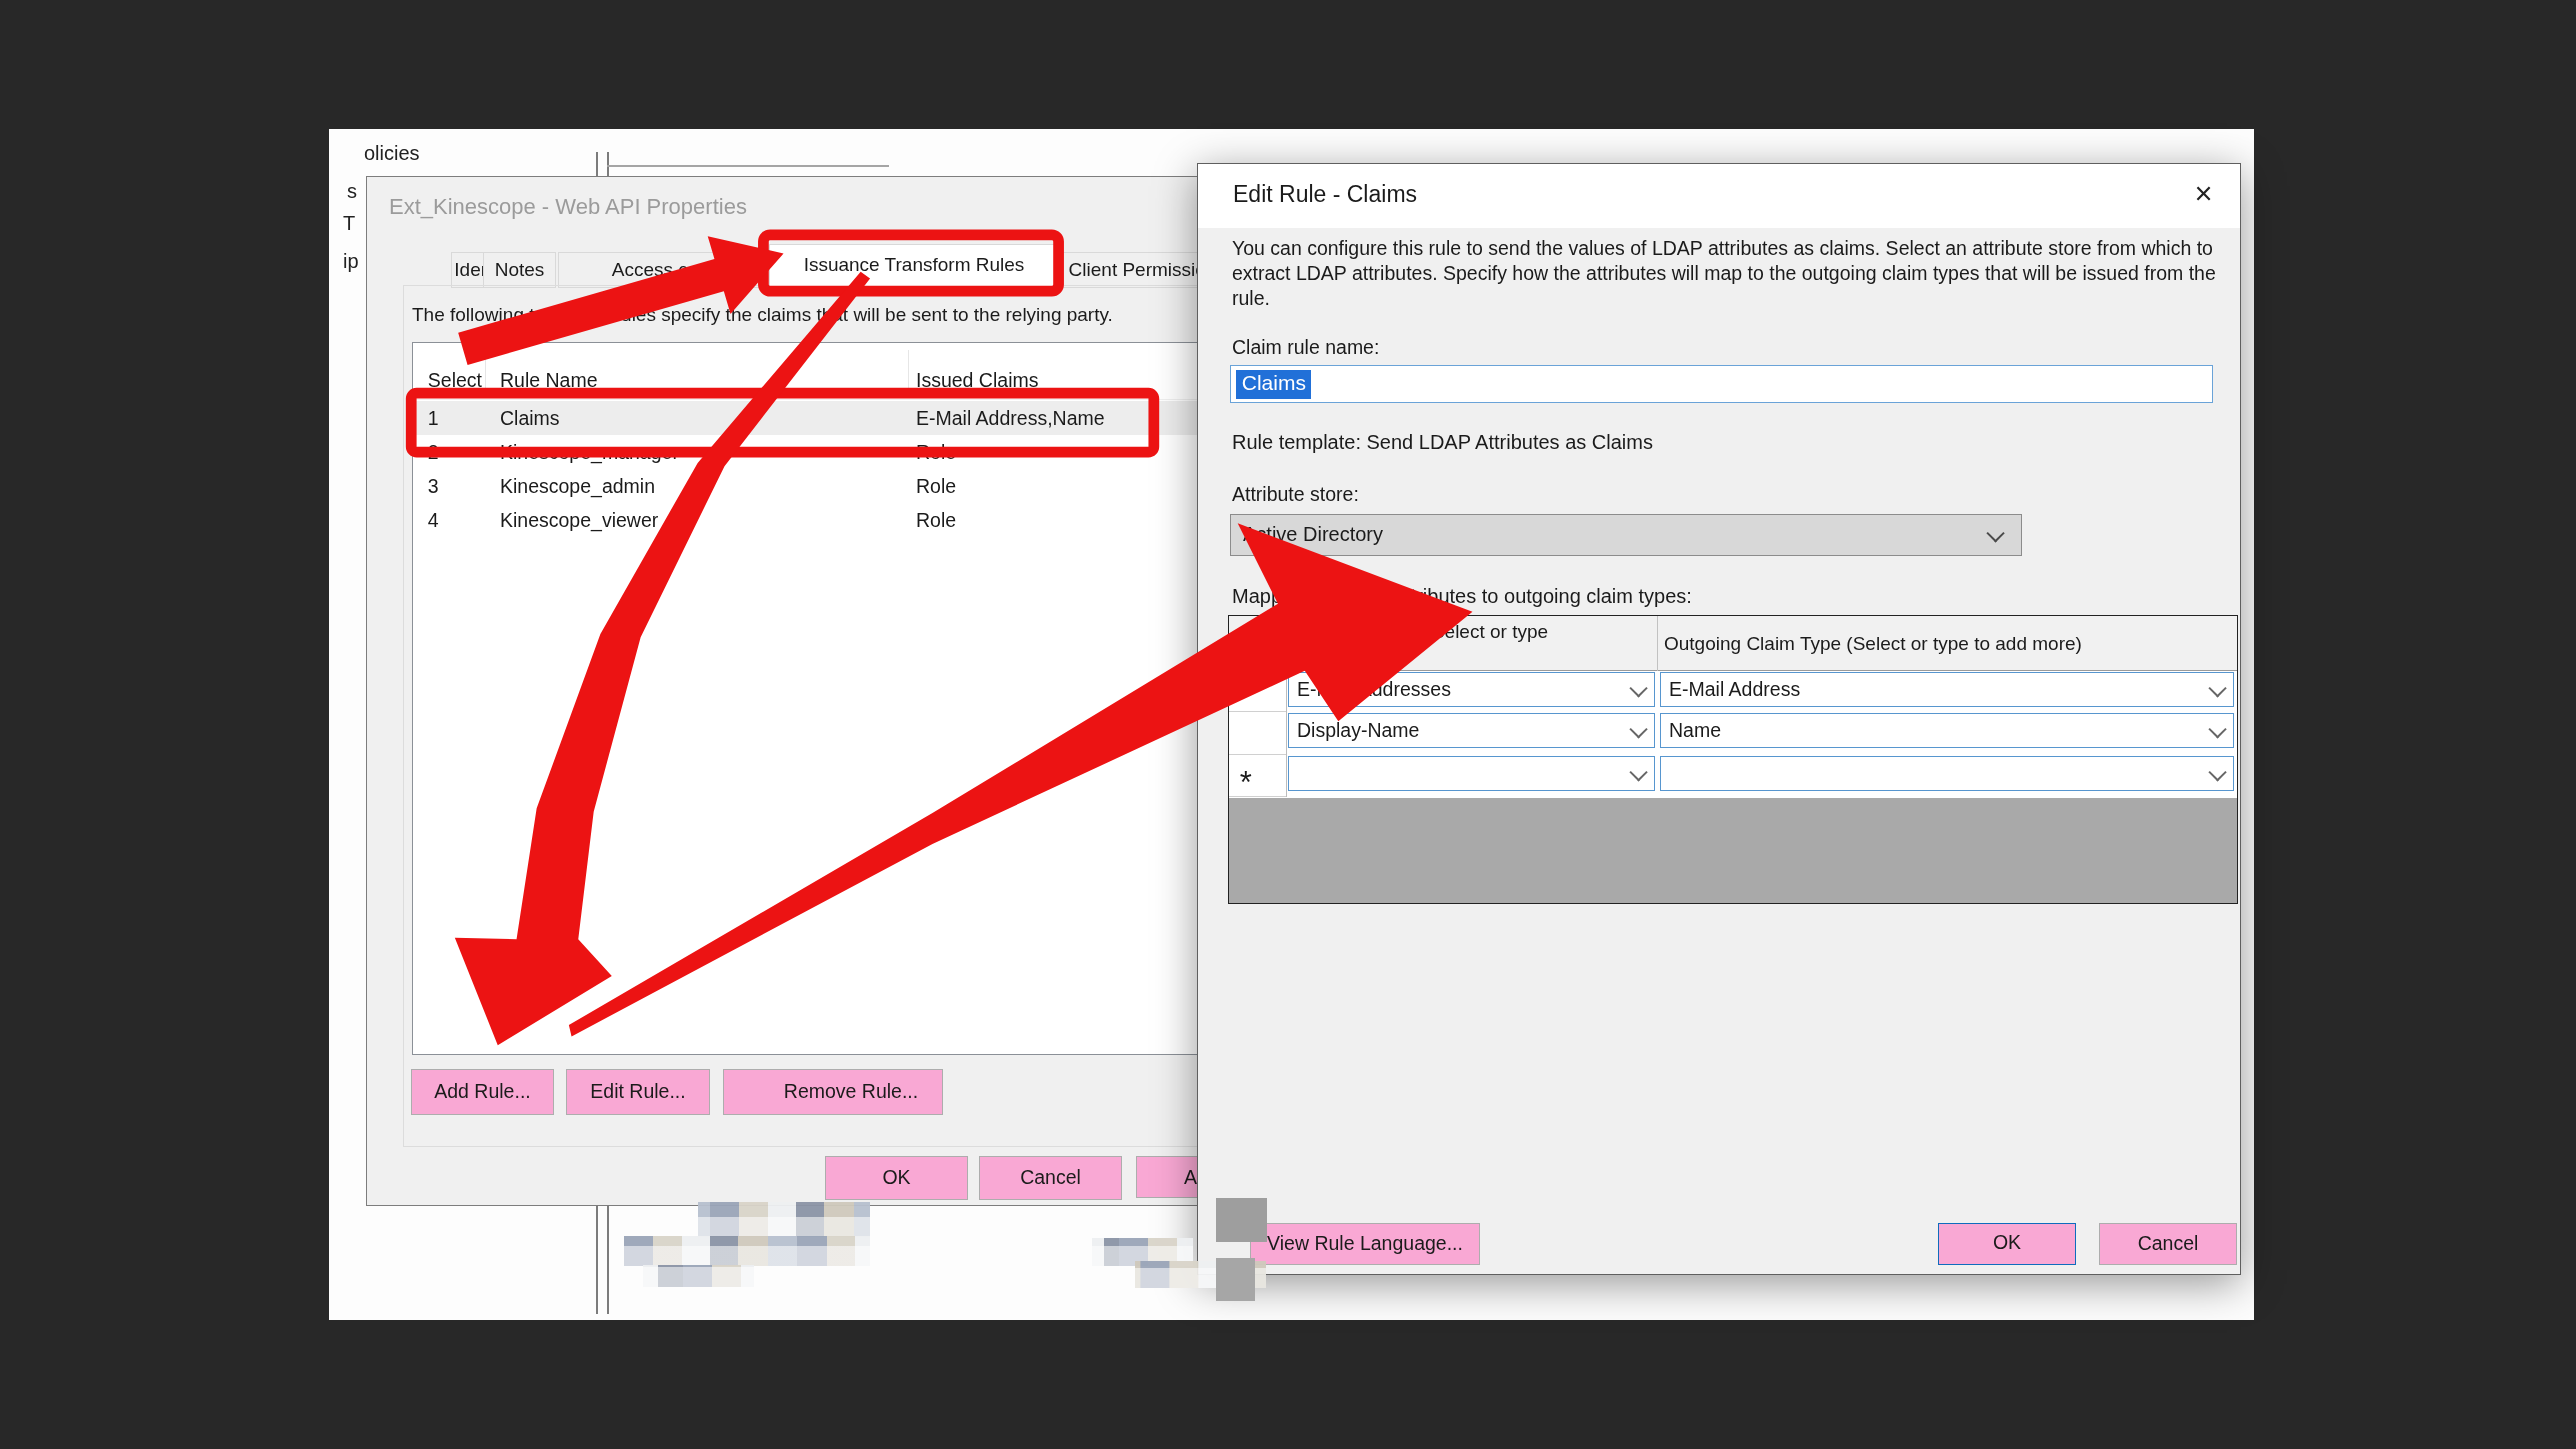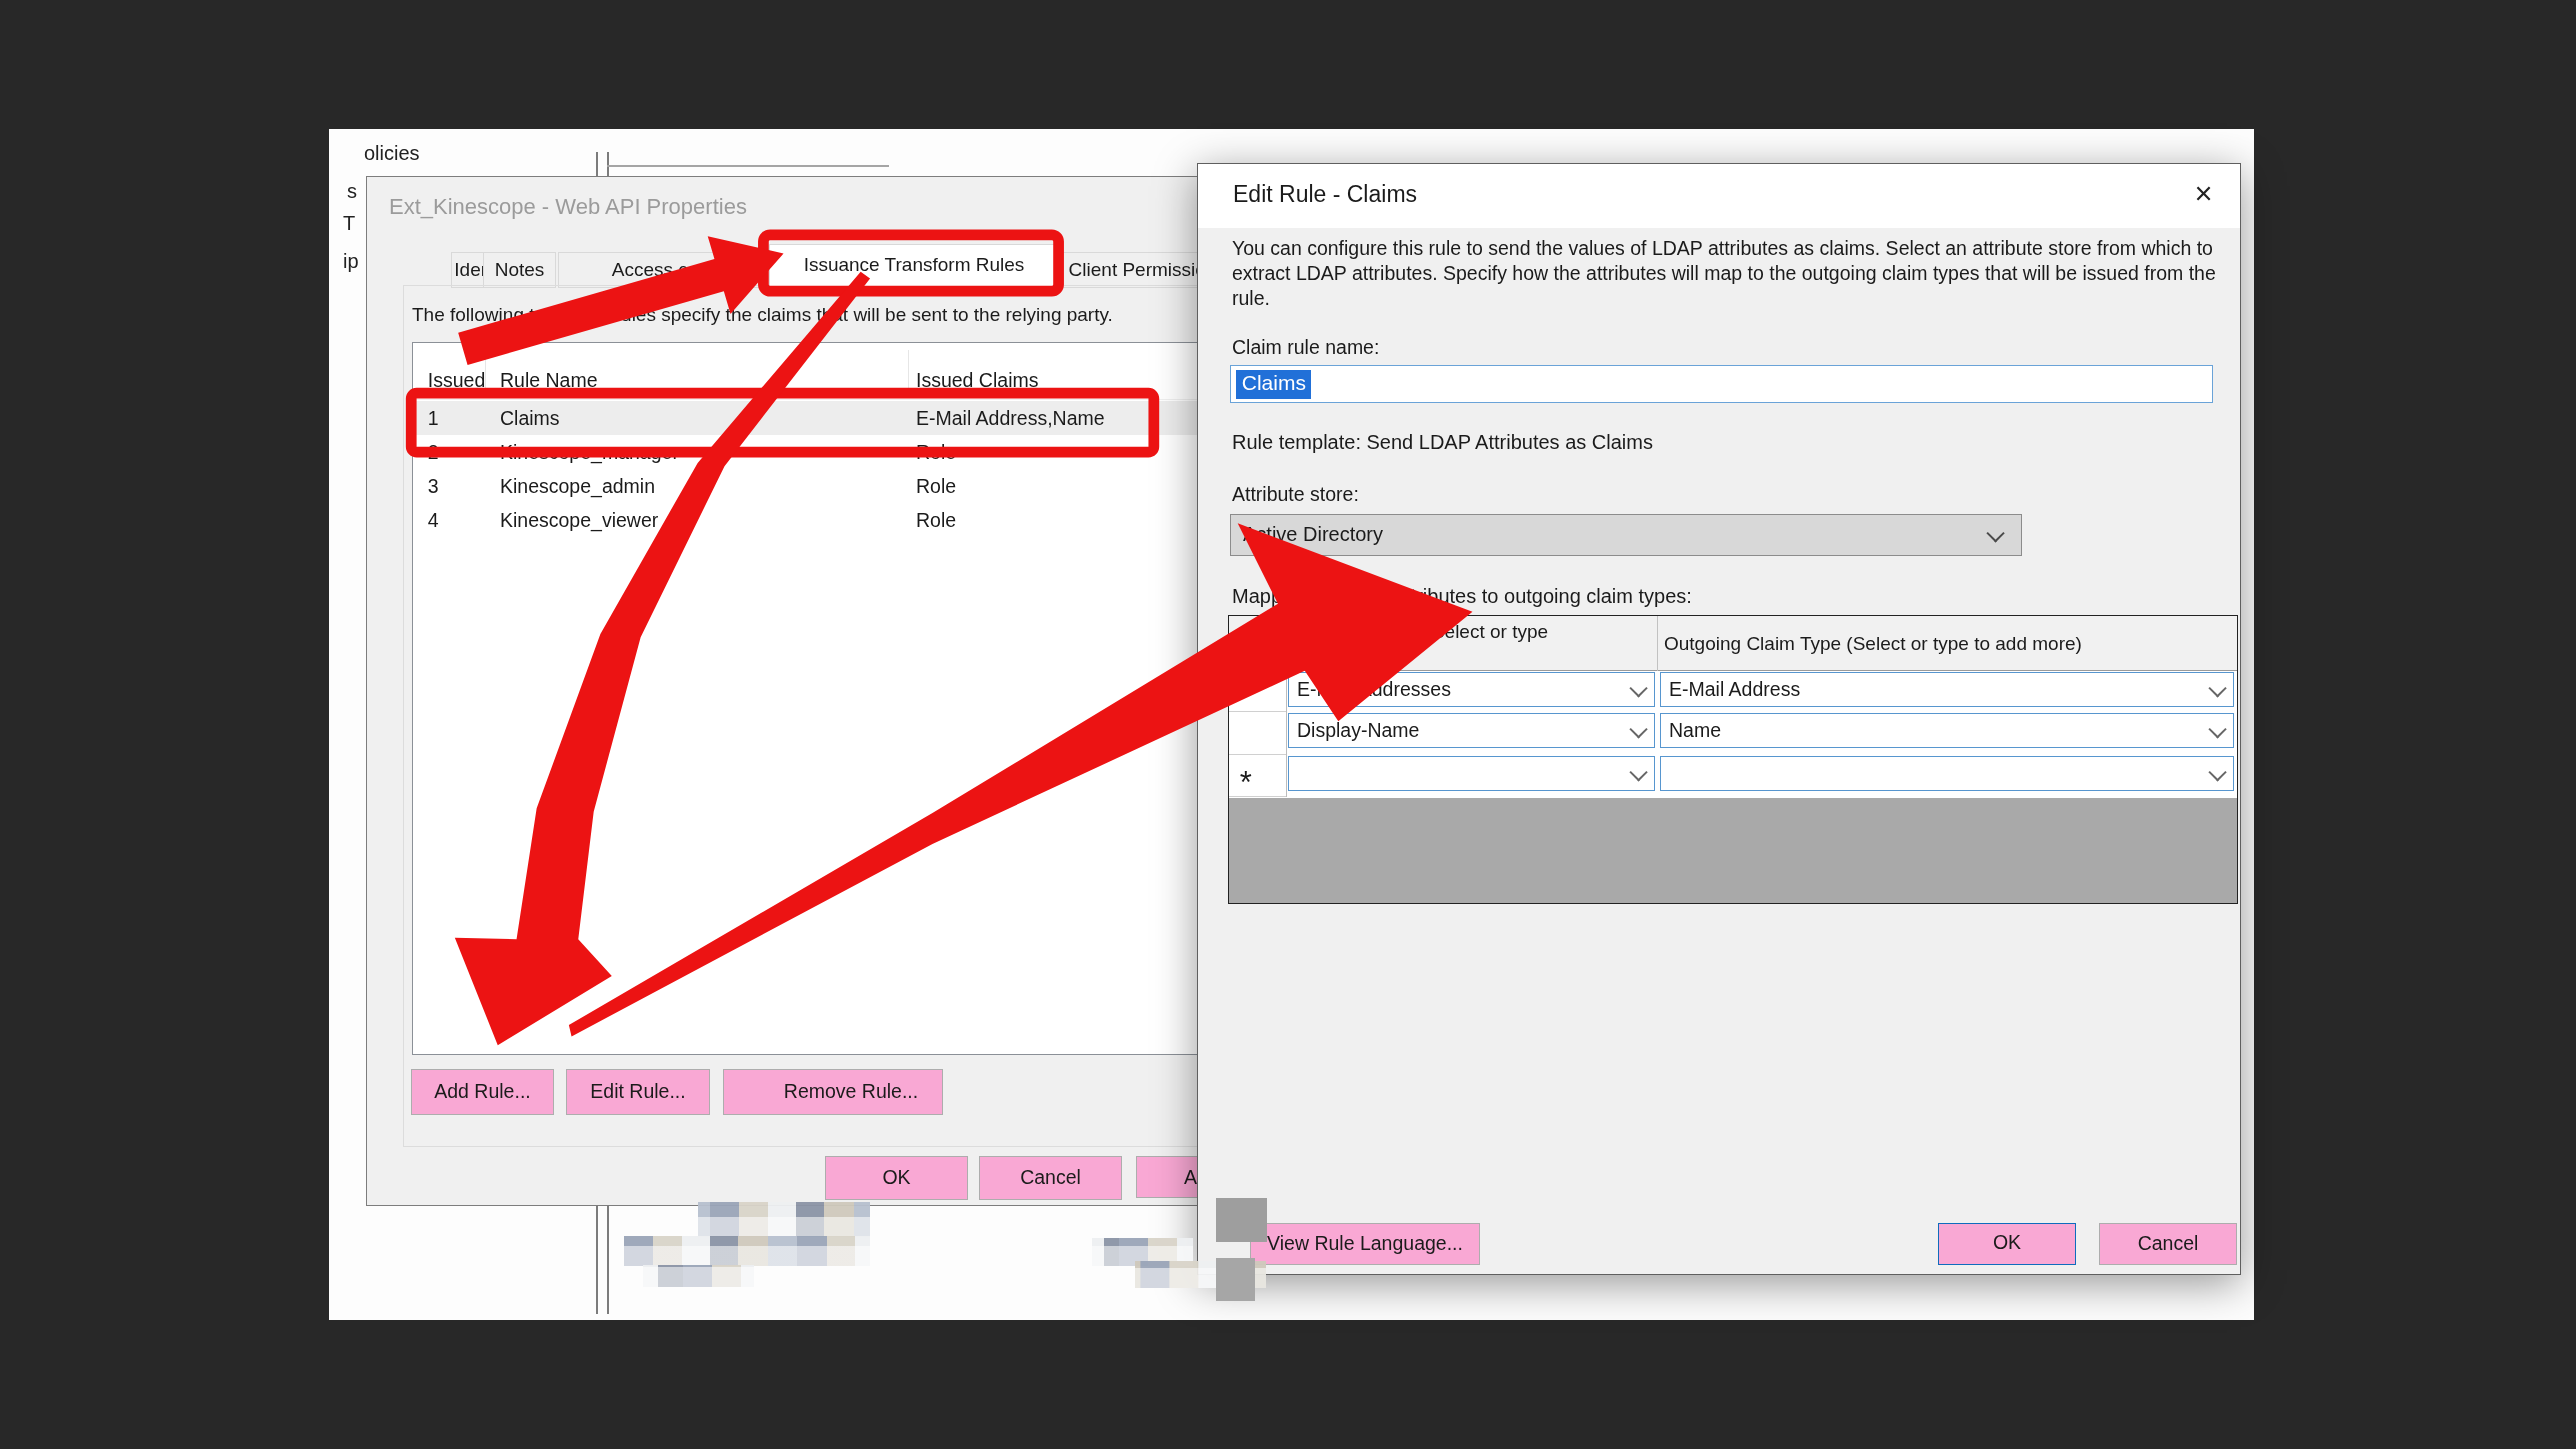--- a/index.html
+++ b/index.html
@@ -123,21 +123,21 @@
     <div id="tab-1" class="abs tab">Identifiers</div>
     <div id="tab-2" class="abs tab">Notes</div>
     <div id="tab-3" class="abs tab">Access cont</div>
     <div id="tab-4" class="abs tab">Issuance Transform Rules</div>
     <div id="tab-5" class="abs tab">Client Permission</div>
 
     <div id="pd-panel" class="abs"></div>
     <div id="pd-desc" class="abs">The following transform rules specify the claims that will be sent to the relying party.</div>
 
     <div id="rules-list" class="abs">
-      <div id="lh-order" class="abs lh">Issued</div>
+      <div id="lh-order" class="abs lh">Select</div>
       <div id="lh-name" class="abs lh">Rule Name</div>
       <div id="lh-claims" class="abs lh">Issued Claims</div>
       <div id="ldiv-1" class="abs ldiv"></div>
       <div id="ldiv-2" class="abs ldiv"></div>
       <div id="lsep" class="abs"></div>
       <div id="l-rows" class="abs">
         <div class="l-row sel">
           <span class="c-order">1</span>
           <span class="c-name">Claims</span>
           <span class="c-claims">E-Mail Address,Name</span>

